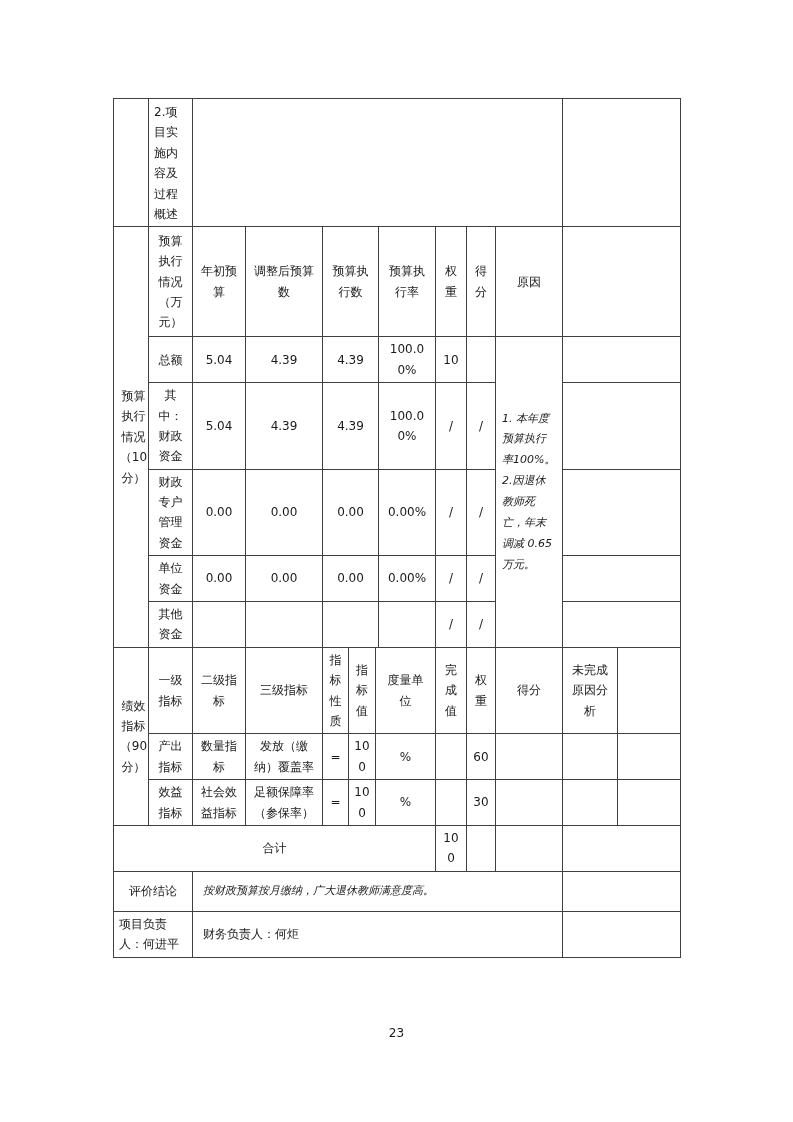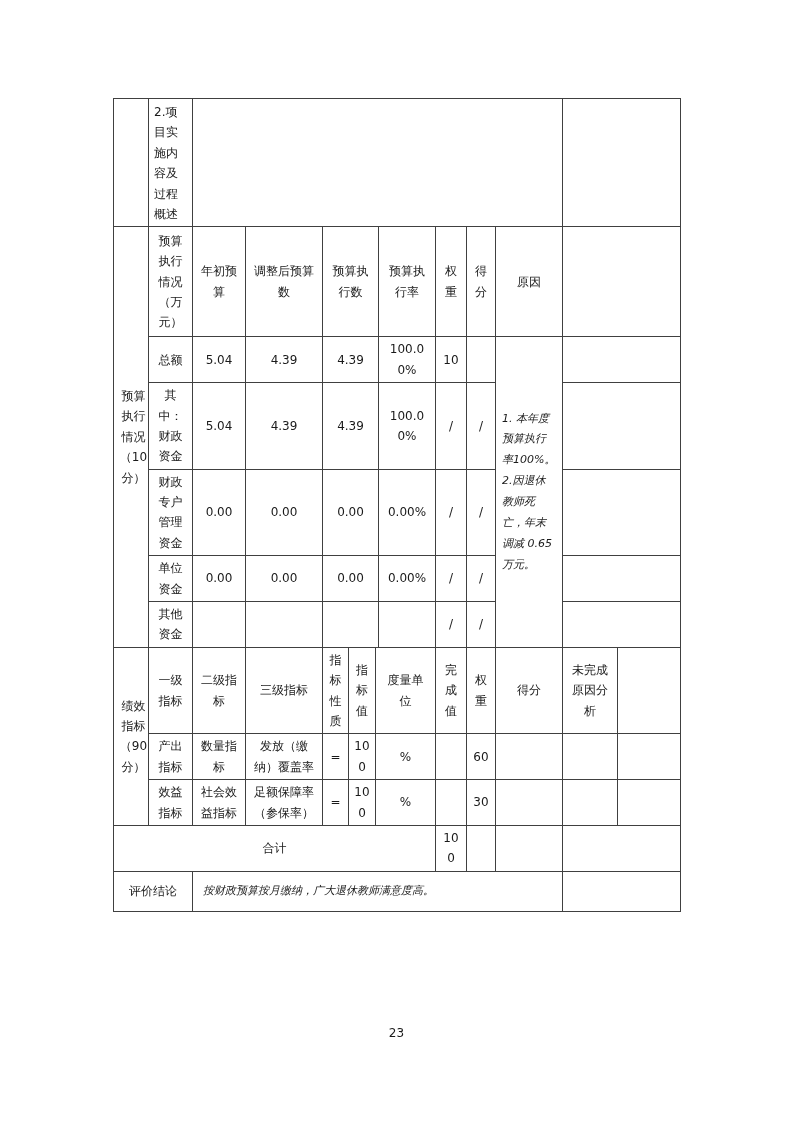--- a/index.html
+++ b/index.html
@@ -204,18 +204,23 @@
         <col style="width:79px">
         <col style="width:370px">
         <col style="width:118px">
       </colgroup>
     <tbody>
         <tr style="height:40px">
       <td>评价结论</td>
       <td class="lt ital">按财政预算按月缴纳，广大退休教师满意度高。</td>
       <td></td>
     </tr>
+    <tr style="height:44px">
+      <td class="lt" style="padding-left:5px">项目负责人：何进平</td>
+      <td class="lt">财务负责人：何炬</td>
+      <td></td>
+    </tr>
   </tbody>
     </table>
 
 </div>
 
 <div class="pagenum">23</div>
 
 </body></html>

